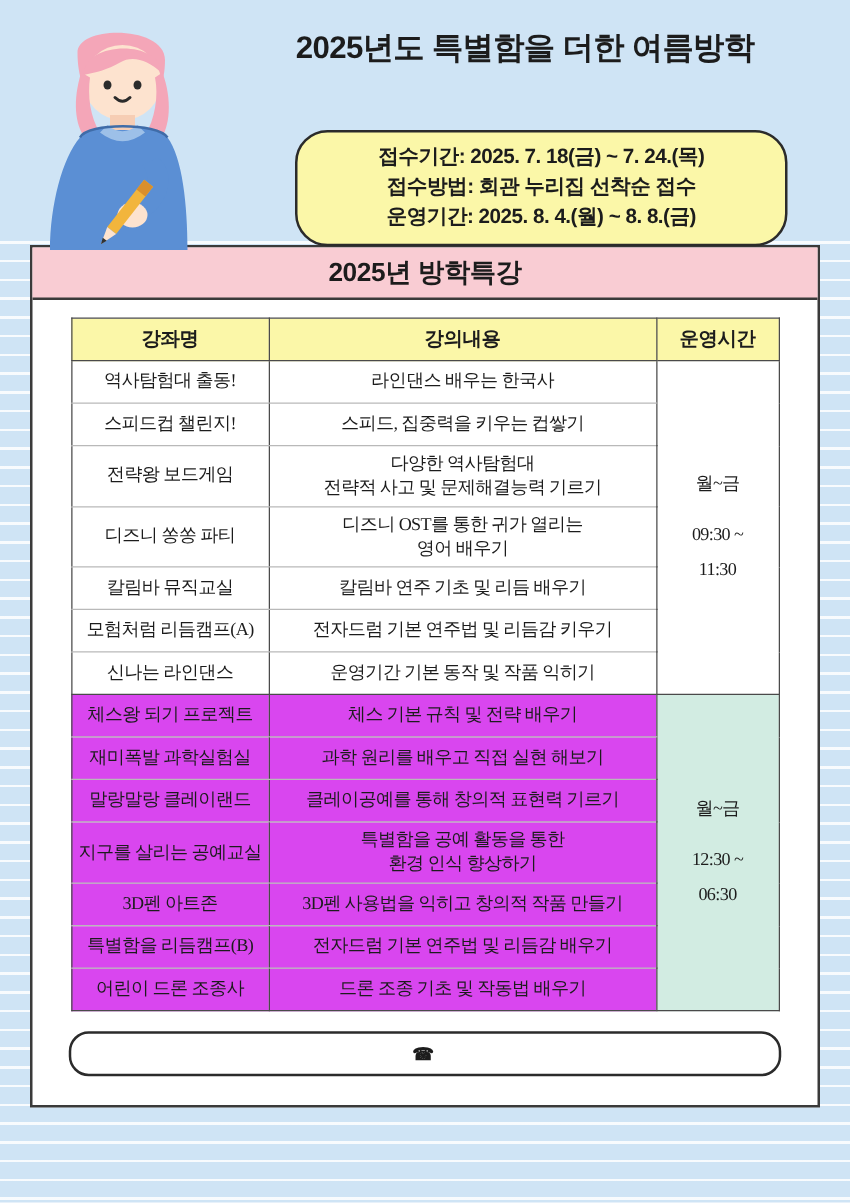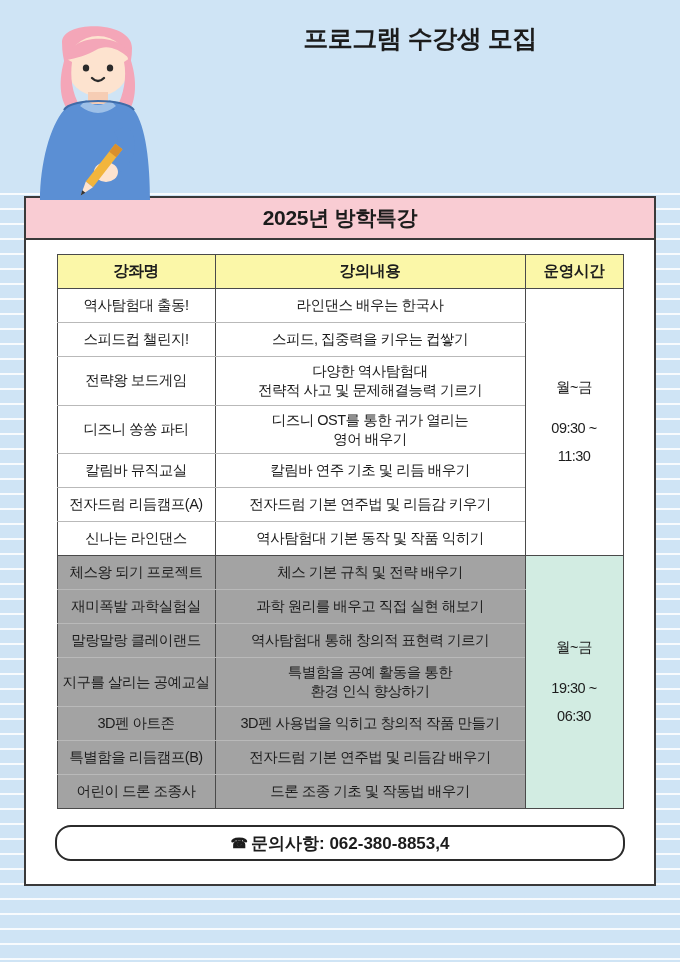--- a/index.html
+++ b/index.html
@@ -103,20 +103,21 @@
     font-weight: bold;
     color: #1c1c1c;
     letter-spacing: -0.3px;
   }
 
   table.sched {
     border-collapse: collapse;
     width: 566px;
     margin: 14px auto 16px;
     table-layout: fixed;
+    font-family: Liberation Serif, serif;
   }
   table.sched col.c1 { width: 158px; }
   table.sched col.c2 { width: 310px; }
   table.sched col.c3 { width: 98px; }
 
   table.sched th {
     background: #fbf7a8;
     border: 1.5px solid #4a4a4a;
     font-size: 15.5px;
     font-weight: bold;
@@ -131,21 +132,21 @@
     font-size: 14.5px;
     color: #1c1c1c;
     text-align: center;
     padding: 5px 3px;
     line-height: 1.3;
     letter-spacing: -0.5px;
     height: 34px;
     box-sizing: border-box;
   }
   table.sched tr.group-b td {
-    background: #a3a3a3;
+    background: #d946ef;
   }
   table.sched td.time {
     border: 1.5px solid #4a4a4a;
     font-size: 14.5px;
     line-height: 1.9;
     background: #ffffff;
   }
   table.sched tr.group-b td.time {
     background: #d2ece2;
   }
@@ -174,23 +175,28 @@
   }
 </style>
 </head>
 <body>
 
 <div class="bg-lines"></div>
 <div class="bg-top-plain"></div>
 
 <div class="header">
   <div class="title-main">
-    <div>프로그램 수강생 모집</div>
+    <div>2025년도 특별함을 더한 여름방학</div>
   </div>
 
+  <div class="info-box">
+    <div>접수기간: 2025. 7. 18(금) ~ 7. 24.(목)</div>
+    <div>접수방법: 회관 누리집 선착순 접수</div>
+    <div>운영기간: 2025. 8. 4.(월) ~ 8. 8.(금)</div>
+  </div>
 </div>
 
 <svg class="illus" viewBox="0 0 190 195">
 
   <path d="M52 28 C52 6, 122 6, 122 34 C122 52, 116 62, 112 70 L64 70 C58 60, 52 48, 52 28 Z" fill="#f4a6b8"></path>
 
   <ellipse cx="88" cy="52" rx="31" ry="30" fill="#fde3cf"></ellipse>
 
   <path d="M57 46 C57 18, 119 18, 119 44 C108 34, 96 30, 86 36 C76 42, 66 44, 57 46 Z" fill="#f4a6b8"></path>
 
@@ -266,45 +272,45 @@
         <td class="two-line">
           <div>디즈니 OST를 통한 귀가 열리는</div>
           <div>영어 배우기</div>
         </td>
       </tr>
       <tr>
         <td>칼림바 뮤직교실</td>
         <td>칼림바 연주 기초 및 리듬 배우기</td>
       </tr>
       <tr>
-        <td>전자드럼 리듬캠프(A)</td>
+        <td>모험처럼 리듬캠프(A)</td>
         <td>전자드럼 기본 연주법 및 리듬감 키우기</td>
       </tr>
       <tr class="last-a">
         <td>신나는 라인댄스</td>
-        <td>역사탐험대 기본 동작 및 작품 익히기</td>
+        <td>운영기간 기본 동작 및 작품 익히기</td>
       </tr>
 
       <tr class="group-b">
         <td>체스왕 되기 프로젝트</td>
         <td>체스 기본 규칙 및 전략 배우기</td>
         <td class="time" rowspan="7">
           <div>월~금</div>
           <div style="height:14px"></div>
-          <div>19:30 ~</div>
+          <div>12:30 ~</div>
           <div>06:30</div>
         </td>
       </tr>
       <tr class="group-b">
         <td>재미폭발 과학실험실</td>
         <td>과학 원리를 배우고 직접 실현 해보기</td>
       </tr>
       <tr class="group-b">
         <td>말랑말랑 클레이랜드</td>
-        <td>역사탐험대 통해 창의적 표현력 기르기</td>
+        <td>클레이공예를 통해 창의적 표현력 기르기</td>
       </tr>
       <tr class="group-b">
         <td>지구를 살리는 공예교실</td>
         <td class="two-line">
           <div>특별함을 공예 활동을 통한</div>
           <div>환경 인식 향상하기</div>
         </td>
       </tr>
       <tr class="group-b">
         <td>3D펜 아트존</td>
@@ -316,15 +322,14 @@
       </tr>
       <tr class="group-b last-b">
         <td>어린이 드론 조종사</td>
         <td>드론 조종 기초 및 작동법 배우기</td>
       </tr>
     </tbody>
   </table>
 
   <div class="contact">
     <span class="phone-ico">☎</span>
-    <span>문의사항: 062-380-8853,4</span>
   </div>
 </div>
 
 </body></html>

